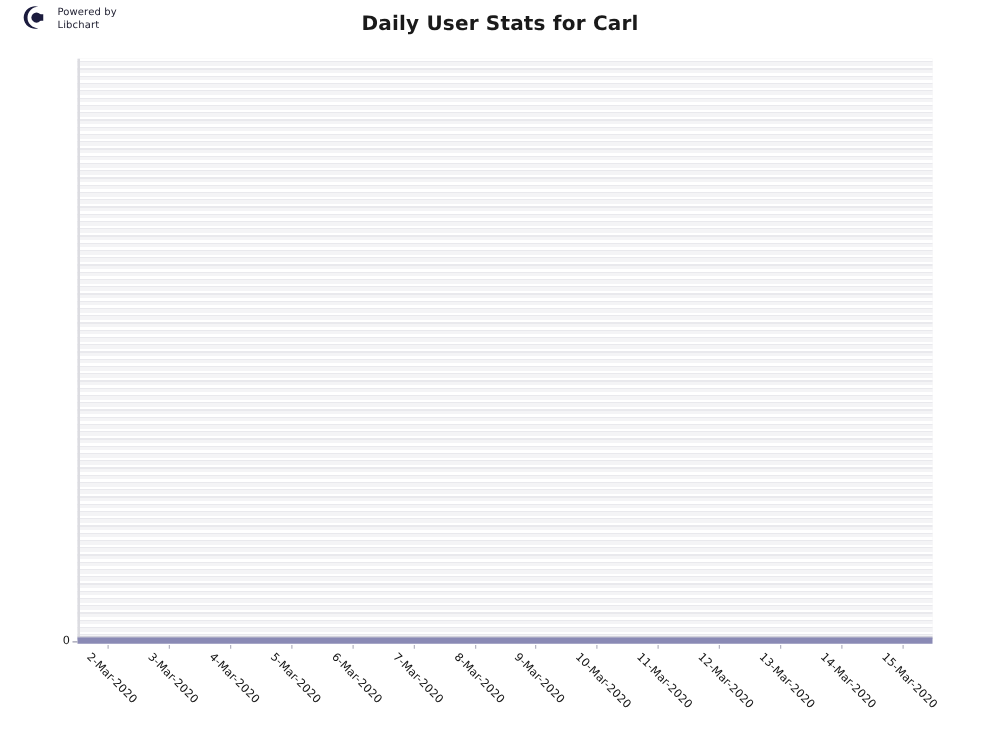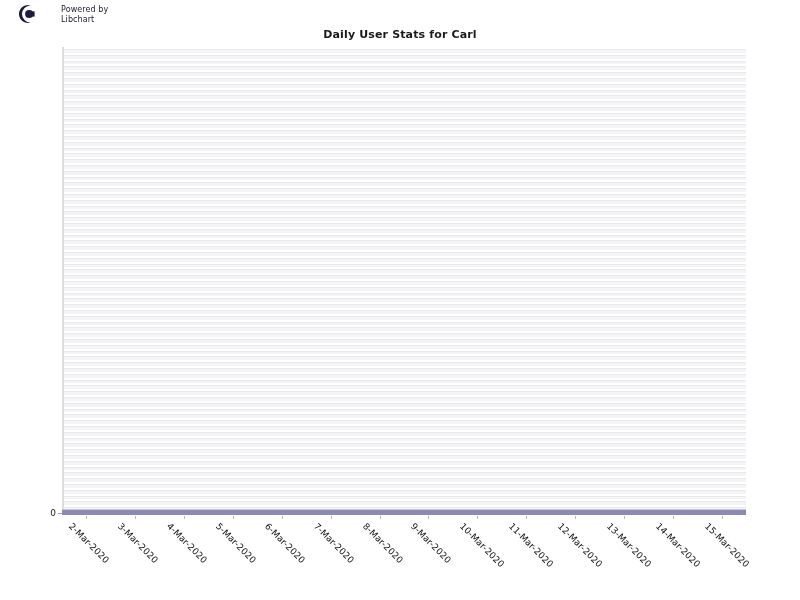--- a/index.html
+++ b/index.html
@@ -16,45 +16,45 @@
     -webkit-font-smoothing: none;
   }
 
   
   #brand {
     position: absolute;
     left: 16px;
     top: 3px;
     display: flex;
     align-items: flex-start;
-    gap: 23px;
+    gap: 8px;
   }
   #brand-logo {
     width: 22px;
     height: 22px;
     flex: 0 0 auto;
     display: block;
   }
   #brand-text {
     font-size: 8px;
     line-height: 10px;
     color: #1c1c2e;
     letter-spacing: 0.1px;
     padding-top: 2px;
     white-space: pre-line;
   }
 
   
   #chart-title {
     position: absolute;
     left: 0;
-    top: 28px;
+    top: 9px;
     width: 800px;
     text-align: center;
-    font-size: 11px;
+    font-size: 16px;
     font-weight: bold;
     color: #1a1a1a;
     letter-spacing: 0.15px;
   }
 
   
   #plot-wrap {
     position: absolute;
     left: 62px;
     top: 47px;

